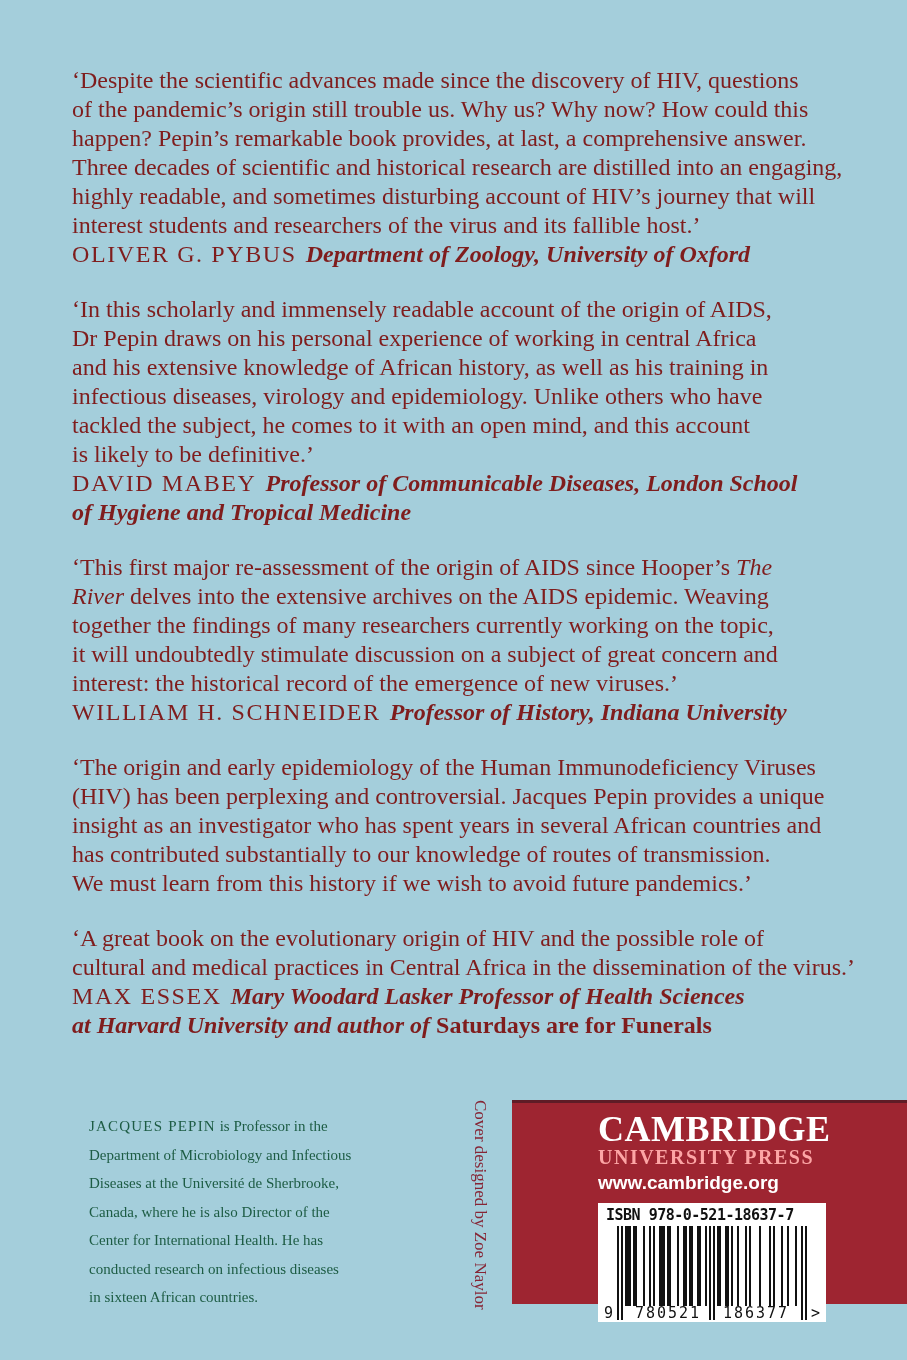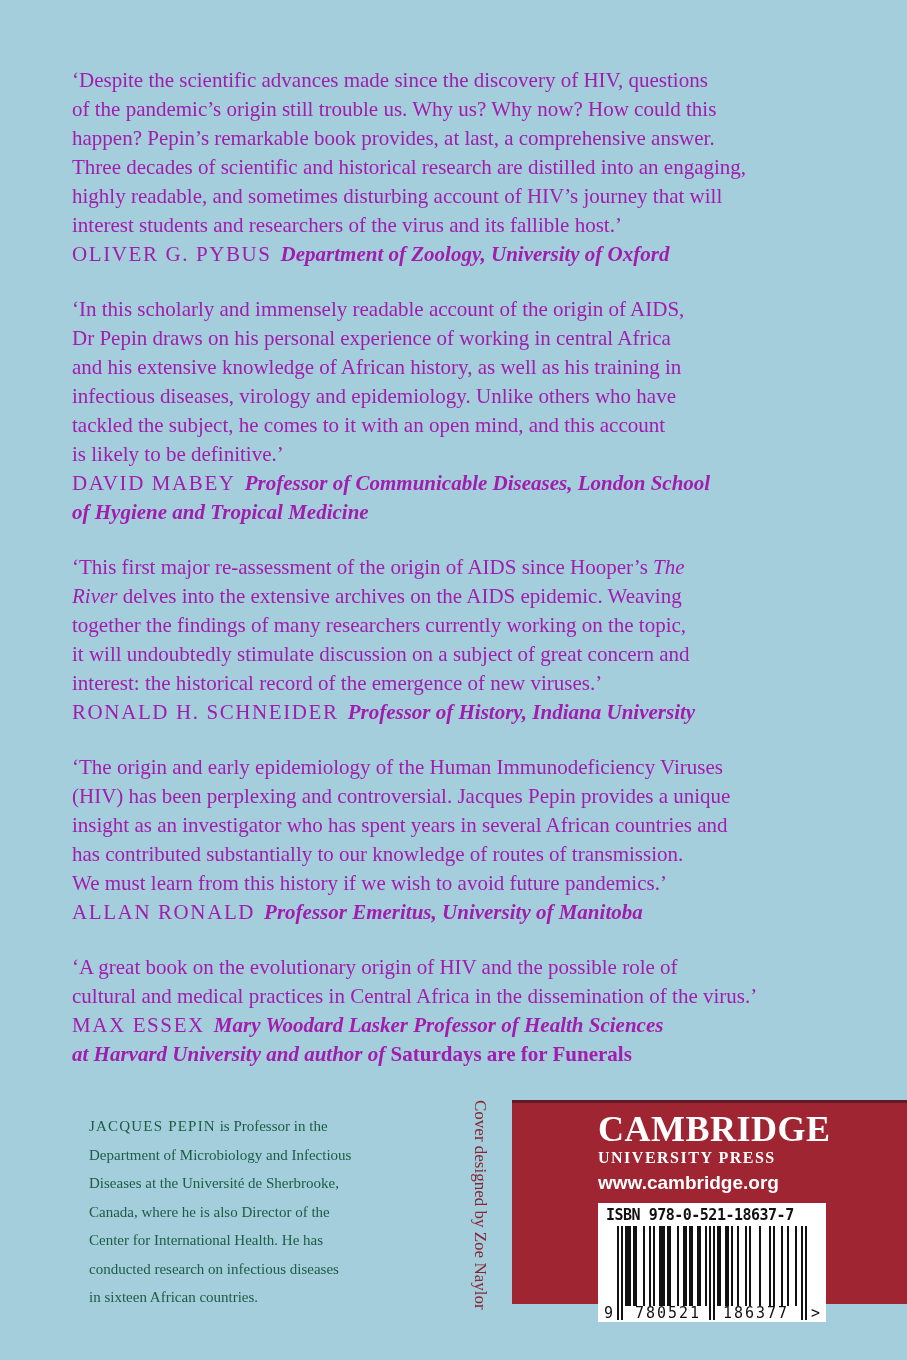--- a/index.html
+++ b/index.html
@@ -6,22 +6,22 @@
   .page{
     position:relative;
     width:907px;height:1360px;
     background:#a4cedb;
     overflow:hidden;
     font-family:"Liberation Serif",serif;
   }
   
   .quotes{
     position:absolute;left:72px;top:66px;width:830px;
-    color:#a21caf;
-    font-size:21px;line-height:29px;
+    color:#7f1d1d;
+    font-size:24px;line-height:29px;
   }
   .quote{margin:0 0 26px 0;}
   .quote-text{white-space:pre-line;}
   .quote-attr{white-space:pre-line;}
   .attr-name{letter-spacing:1.6px;margin-right:9px;}
   .attr-affil{font-weight:600;}
   
   .bio{
     position:absolute;left:89px;top:1112px;width:410px;
     color:#1d5c44;
@@ -43,22 +43,22 @@
     background:#9e2531;
     border-top:3px solid #5f1c26;
     box-sizing:border-box;
   }
   .pub-col{margin:8px 0 0 86px;width:228px;}
   .pub-name{
     color:#ffffff;font-family:"Liberation Serif",serif;font-weight:bold;
     font-size:36px;line-height:36px;letter-spacing:0.5px;white-space:nowrap;
   }
   .pub-imprint{
-    color:#ffffff;font-family:"Liberation Serif",serif;font-weight:bold;
-    font-size:16px;line-height:21px;letter-spacing:1.5px;white-space:nowrap;
+    color:#fca5a5;font-family:"Liberation Serif",serif;font-weight:bold;
+    font-size:20px;line-height:21px;letter-spacing:1.5px;white-space:nowrap;
   }
   .pub-url{
     color:#ffffff;font-family:"Liberation Sans",sans-serif;font-weight:bold;
     font-size:19px;line-height:22px;margin-top:4px;
   }
   .isbn-box{
     margin-top:9px;background:#ffffff;width:228px;height:119px;
     box-sizing:border-box;padding:3px 8px 2px 8px;
   }
   .isbn-label{
@@ -102,30 +102,29 @@
       <div class="quote-attr"><span class="attr-name">DAVID MABEY</span><span class="attr-affil"><span style="font-style: italic;">Professor of Communicable Diseases, London School
 of Hygiene and Tropical Medicine</span></span></div>
     </div>
 
     <div class="quote">
       <div class="quote-text"><span style="font-style: normal;">‘This first major re-assessment of the origin of AIDS since Hooper’s </span><span style="font-style: italic;">The
 River</span><span style="font-style: normal;"> delves into the extensive archives on the AIDS epidemic. Weaving
 together the findings of many researchers currently working on the topic,
 it will undoubtedly stimulate discussion on a subject of great concern and
 interest: the historical record of the emergence of new viruses.’</span></div>
-      <div class="quote-attr"><span class="attr-name">RONALD H. SCHNEIDER</span><span class="attr-affil"><span style="font-style: italic;">Professor of History, Indiana University</span></span></div>
+      <div class="quote-attr"><span class="attr-name">WILLIAM H. SCHNEIDER</span><span class="attr-affil"><span style="font-style: italic;">Professor of History, Indiana University</span></span></div>
     </div>
 
     <div class="quote">
       <div class="quote-text"><span style="font-style: normal;">‘The origin and early epidemiology of the Human Immunodeficiency Viruses
 (HIV) has been perplexing and controversial. Jacques Pepin provides a unique
 insight as an investigator who has spent years in several African countries and
 has contributed substantially to our knowledge of routes of transmission.
 We must learn from this history if we wish to avoid future pandemics.’</span></div>
-      <div class="quote-attr"><span class="attr-name">ALLAN RONALD</span><span class="attr-affil"><span style="font-style: italic;">Professor Emeritus, University of Manitoba</span></span></div>
     </div>
 
     <div class="quote">
       <div class="quote-text"><span style="font-style: normal;">‘A great book on the evolutionary origin of HIV and the possible role of
 cultural and medical practices in Central Africa in the dissemination of the virus.’</span></div>
       <div class="quote-attr"><span class="attr-name">MAX ESSEX</span><span class="attr-affil"><span style="font-style: italic;">Mary Woodard Lasker Professor of Health Sciences
 at Harvard University and author of </span><span style="font-style: normal;">Saturdays are for Funerals</span><span style="font-style: italic;"></span></span></div>
     </div>
   </div>
 

